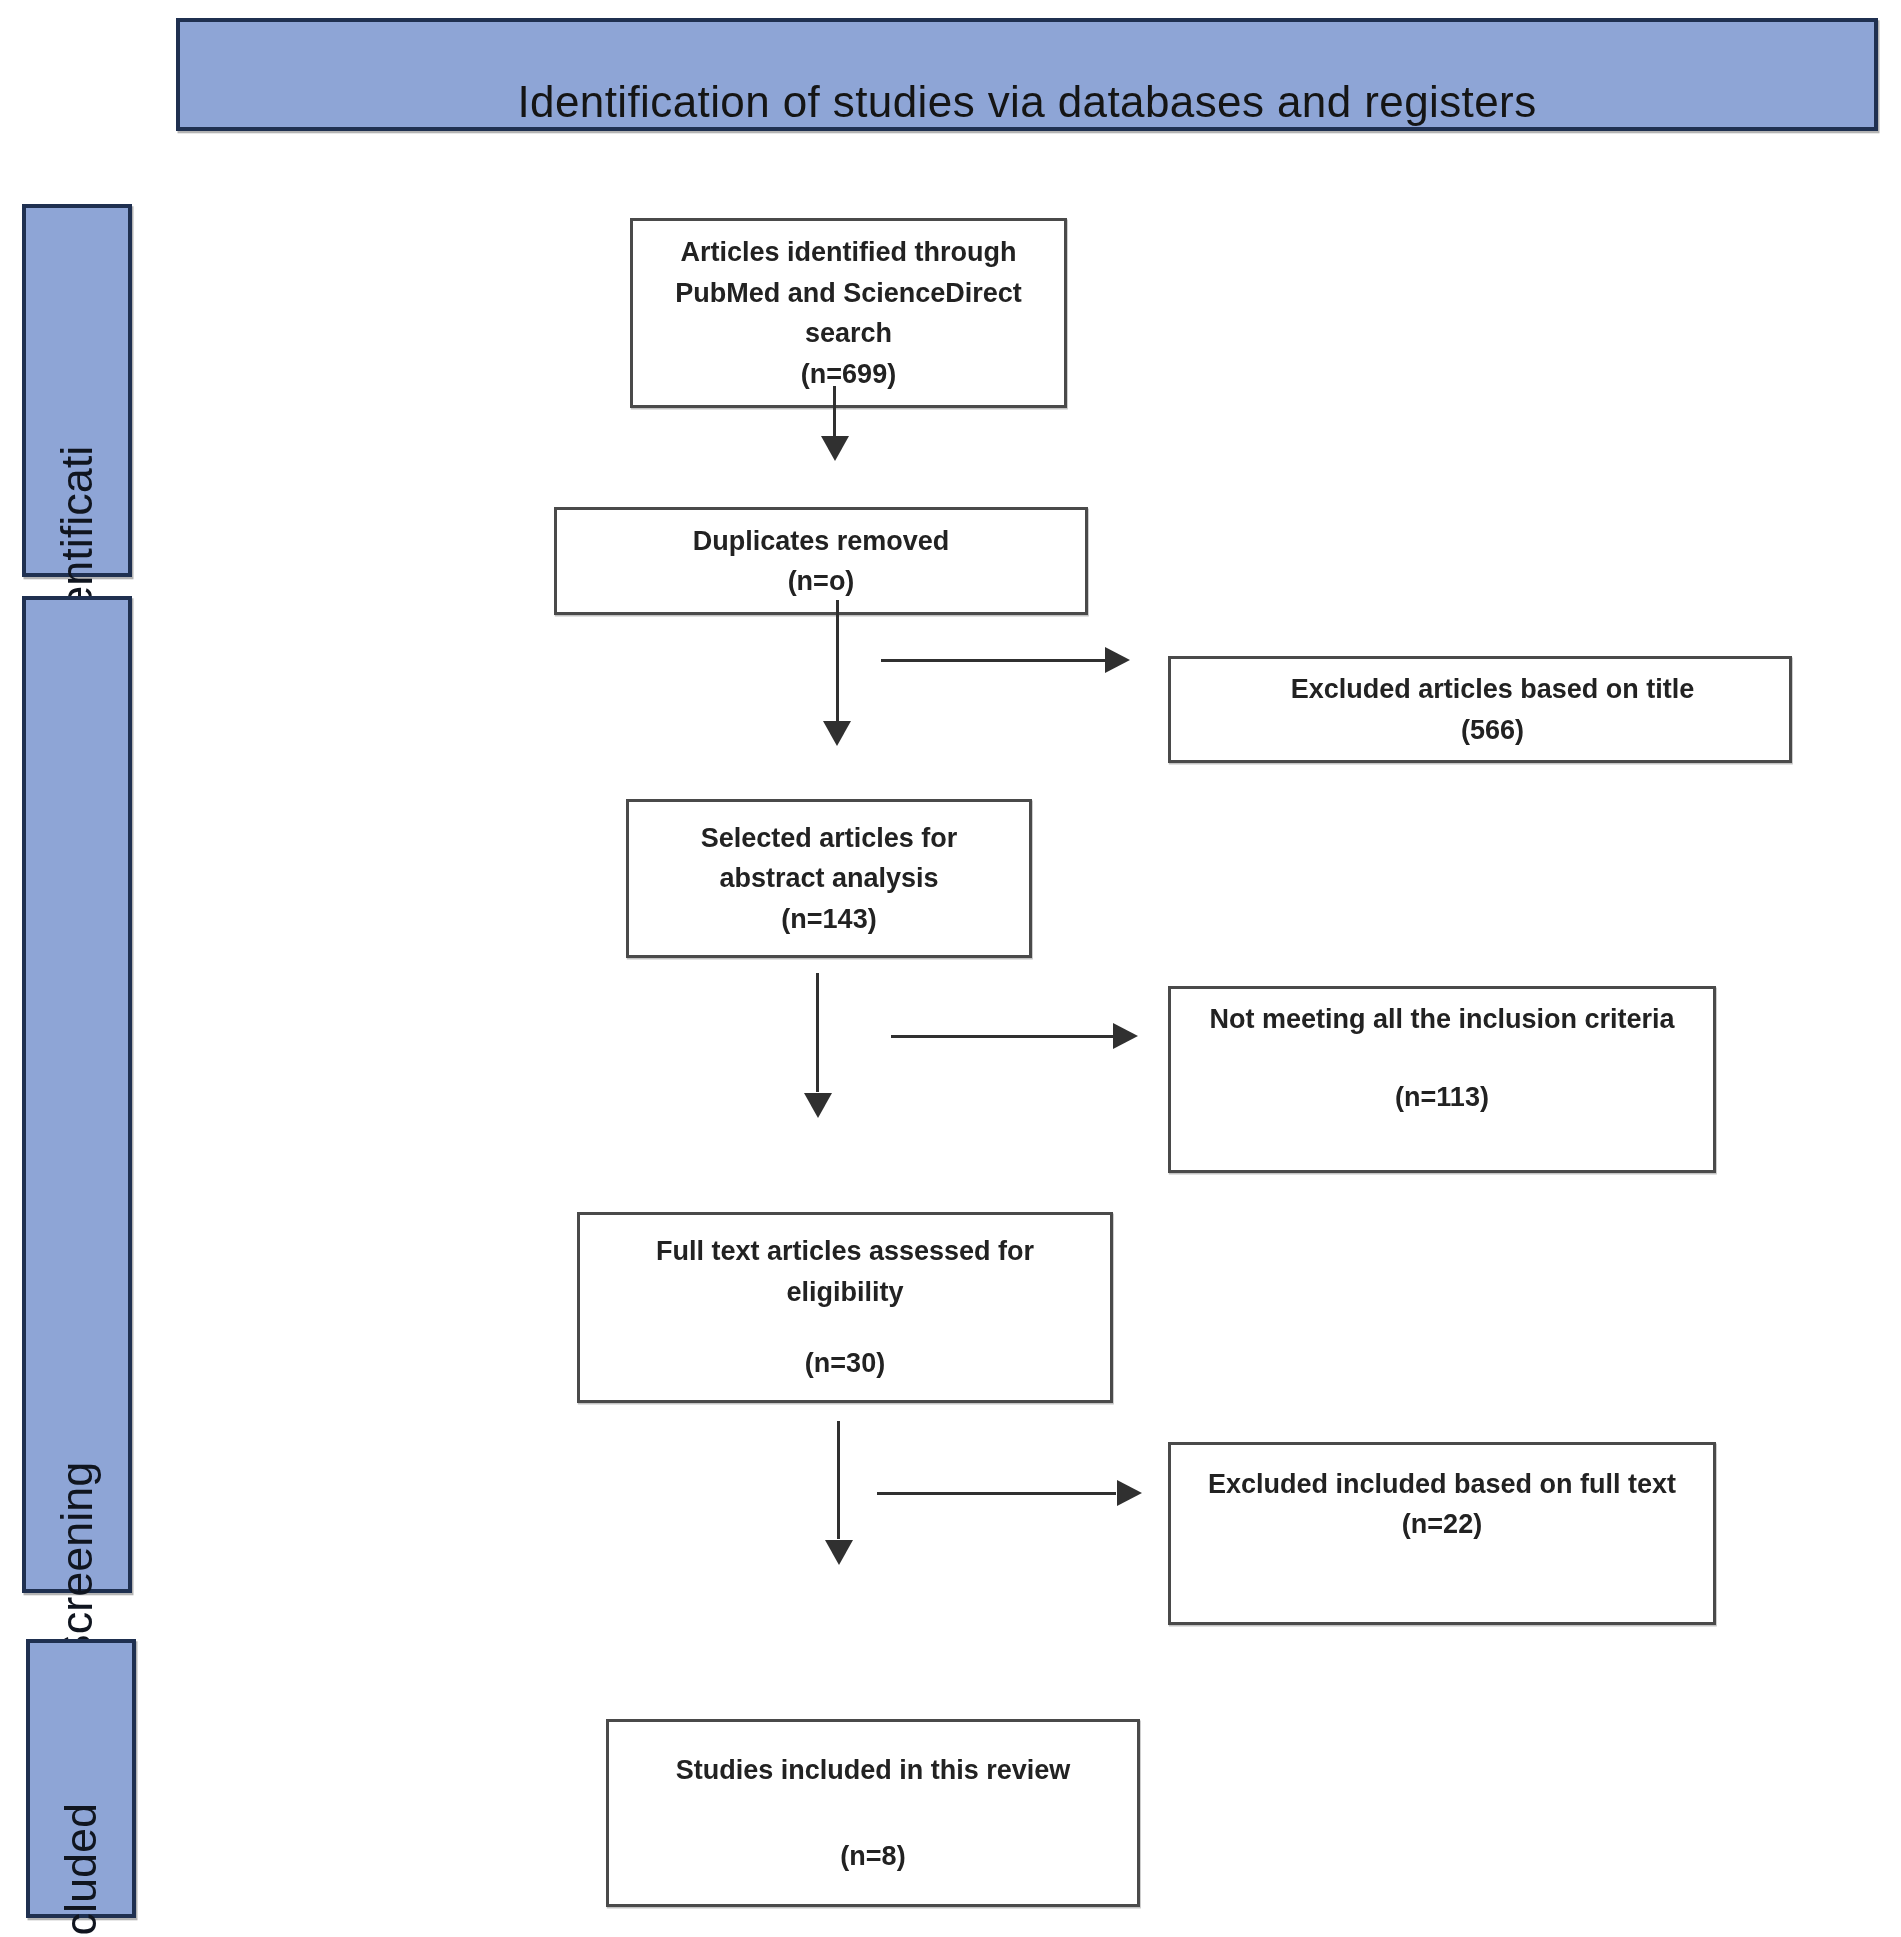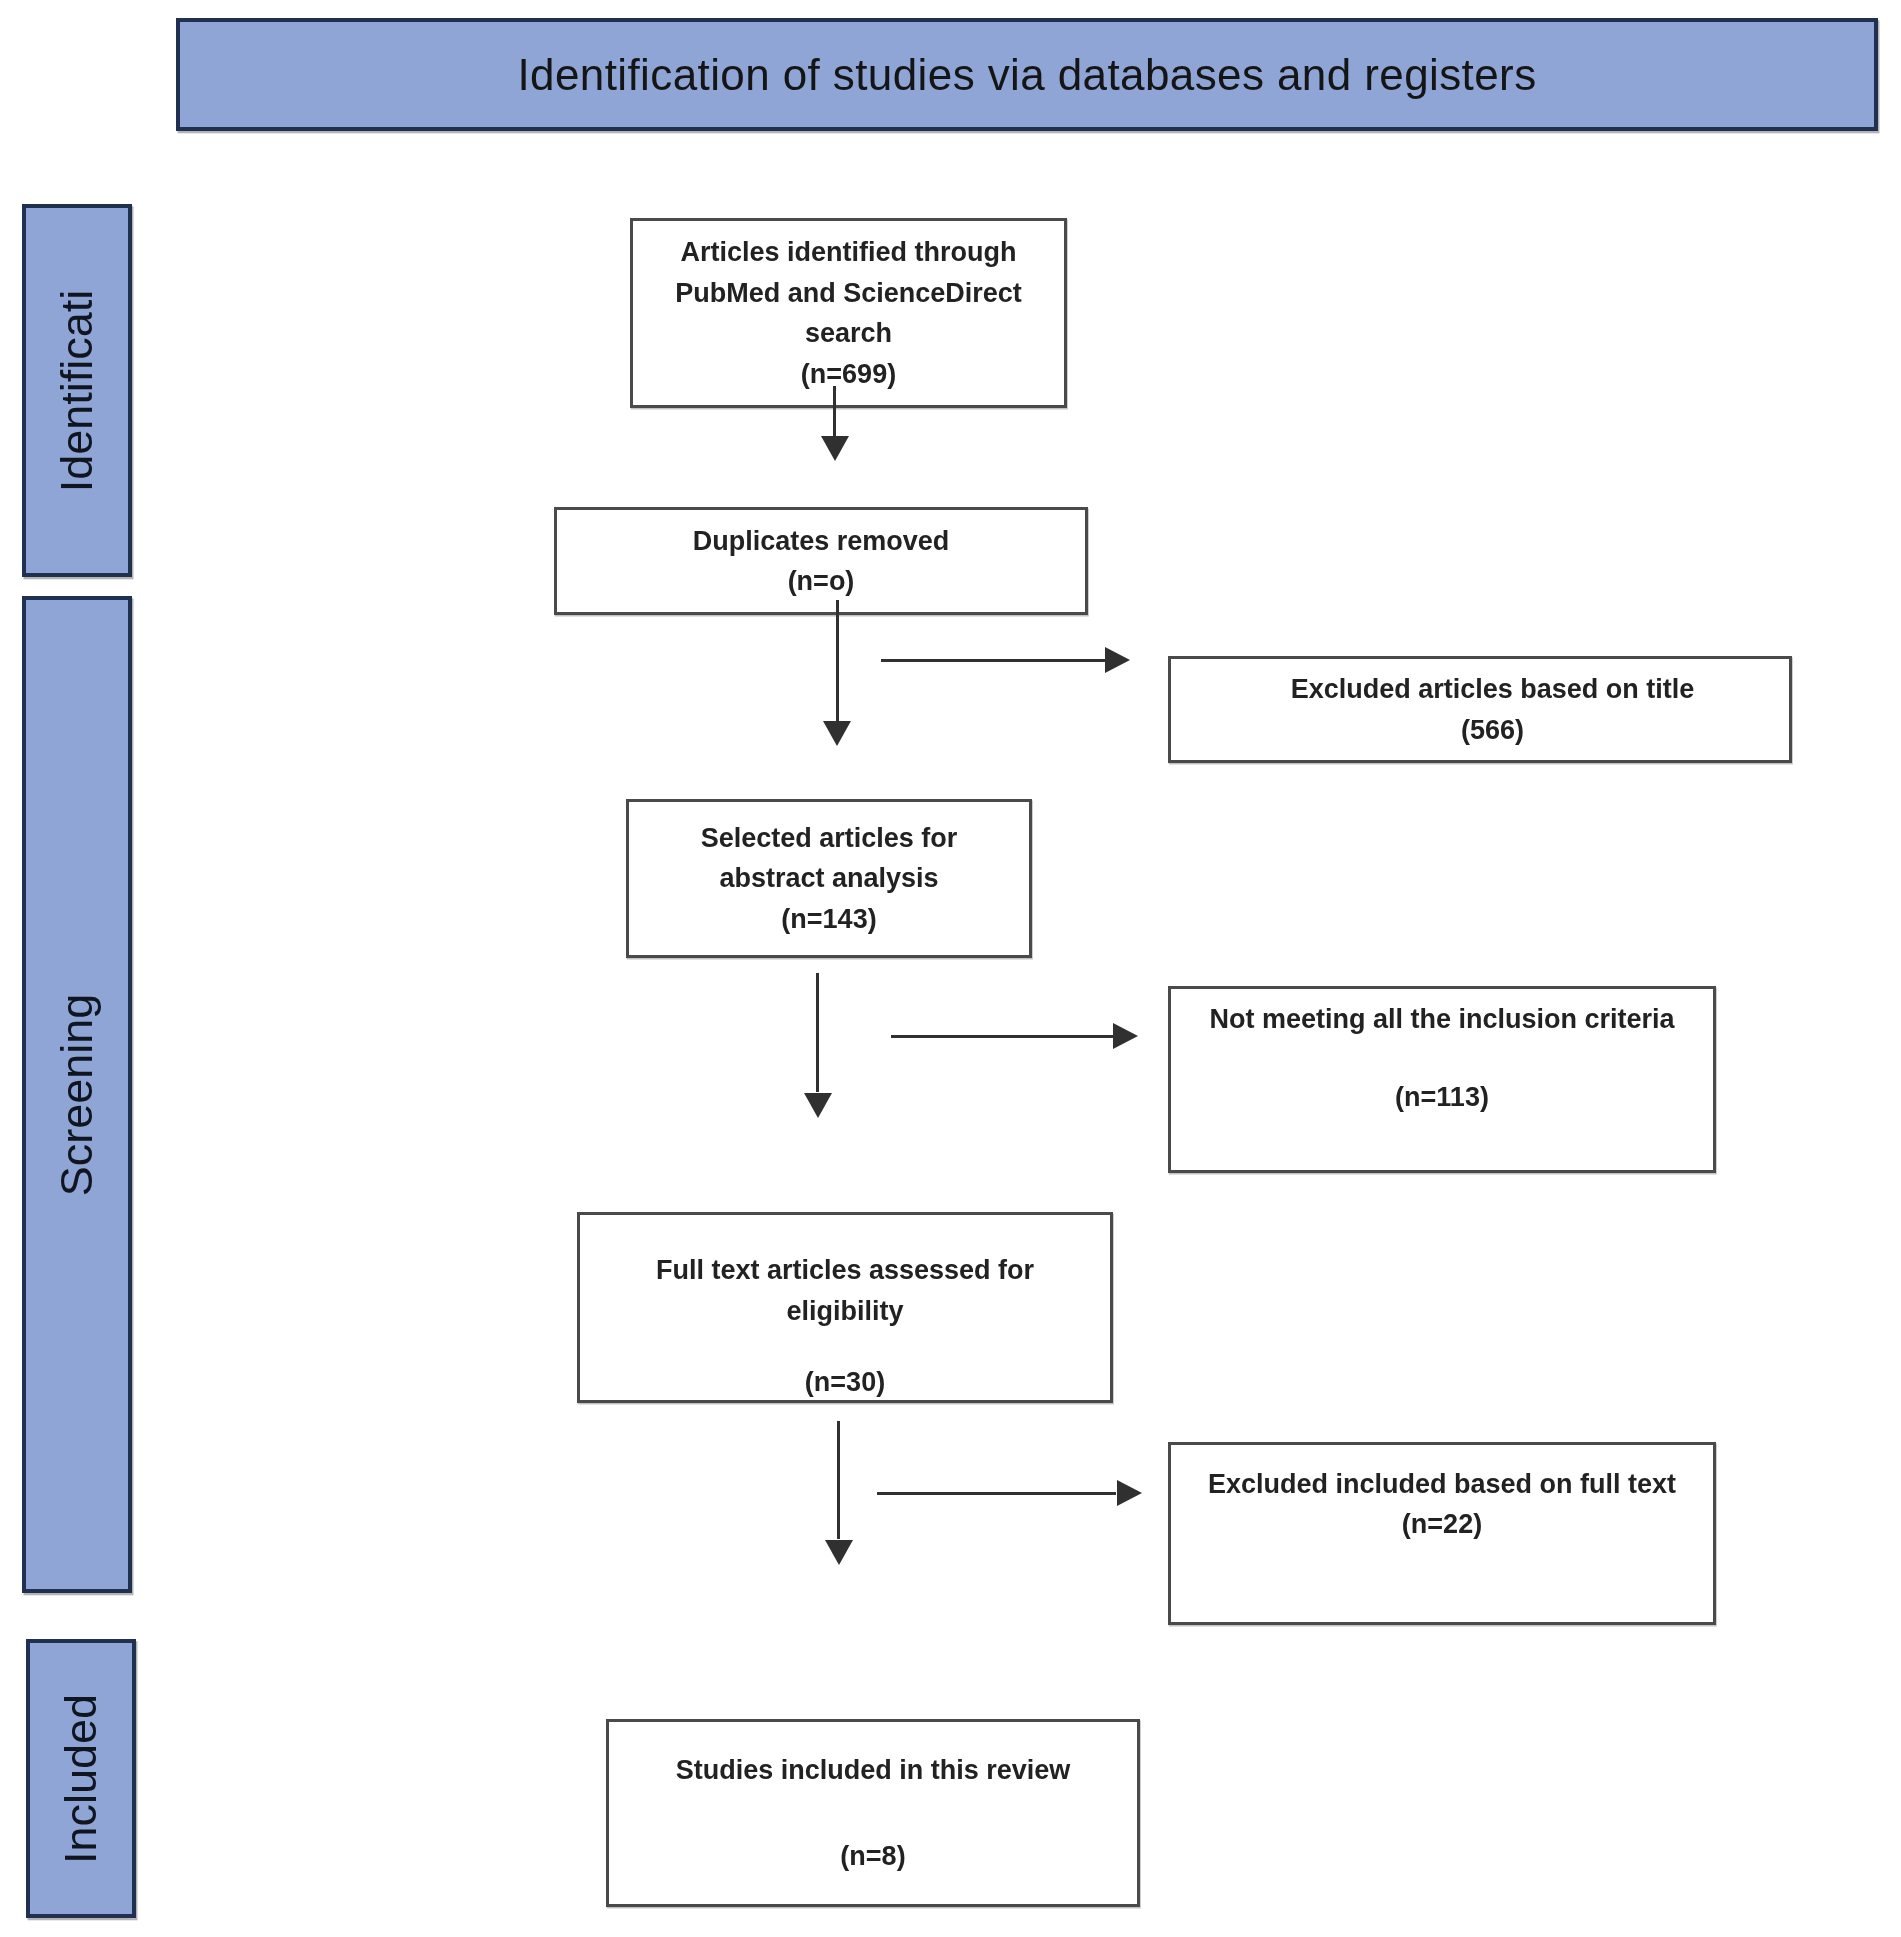--- a/index.html
+++ b/index.html
@@ -17,21 +17,21 @@
     color: #1f1f1f;
   }
 
   
   .band {
     position: absolute;
     background: #8EA5D6;
     border: 4.6px solid #1F3050;
     box-sizing: border-box;
     display: flex;
-    align-items: center;
+    align-items: flex-end;
     justify-content: center;
     box-shadow: 1.5px 2.3px 0 rgba(40,40,40,.35);
   }
   .band.title-band {
     font-size: 44px;
     letter-spacing: 0.4px;
     color: #151515;
   }
   .vlabel {
     transform: rotate(-90deg);
@@ -116,21 +116,21 @@
   <div class="box" style="left:554px; top:471px; width:534px; height:108px;">
     <span class="txt">Duplicates removed</span>
     <span class="txt">(n=o)</span>
   </div>
 
   <div class="box" style="left:626px; top:763px; width:406px; height:159px;">
     <span class="txt" style="max-width:364px;">Selected articles for abstract analysis</span>
     <span class="txt">(n=143)</span>
   </div>
 
-  <div class="box top-align" style="left:577px; top:1176px; width:536px; height:191px; padding-top:35px;">
+  <div class="box top-align" style="left:577px; top:1176px; width:536px; height:191px; padding-top:16px;">
     <span class="txt" style="max-width:387px;">Full text articles assessed for eligibility</span>
     <span class="txt" style="margin-top:31px;">(n=30)</span>
   </div>
 
   <div class="box top-align" style="left:606px; top:1683px; width:534px; height:188px; padding-top:28px;">
     <span class="txt">Studies included in this review</span>
     <span class="txt" style="margin-top:45px;">(n=8)</span>
   </div>
 
   <div class="box" style="left:1168px; top:620px; width:624px; height:107px;padding-left:25px;">

